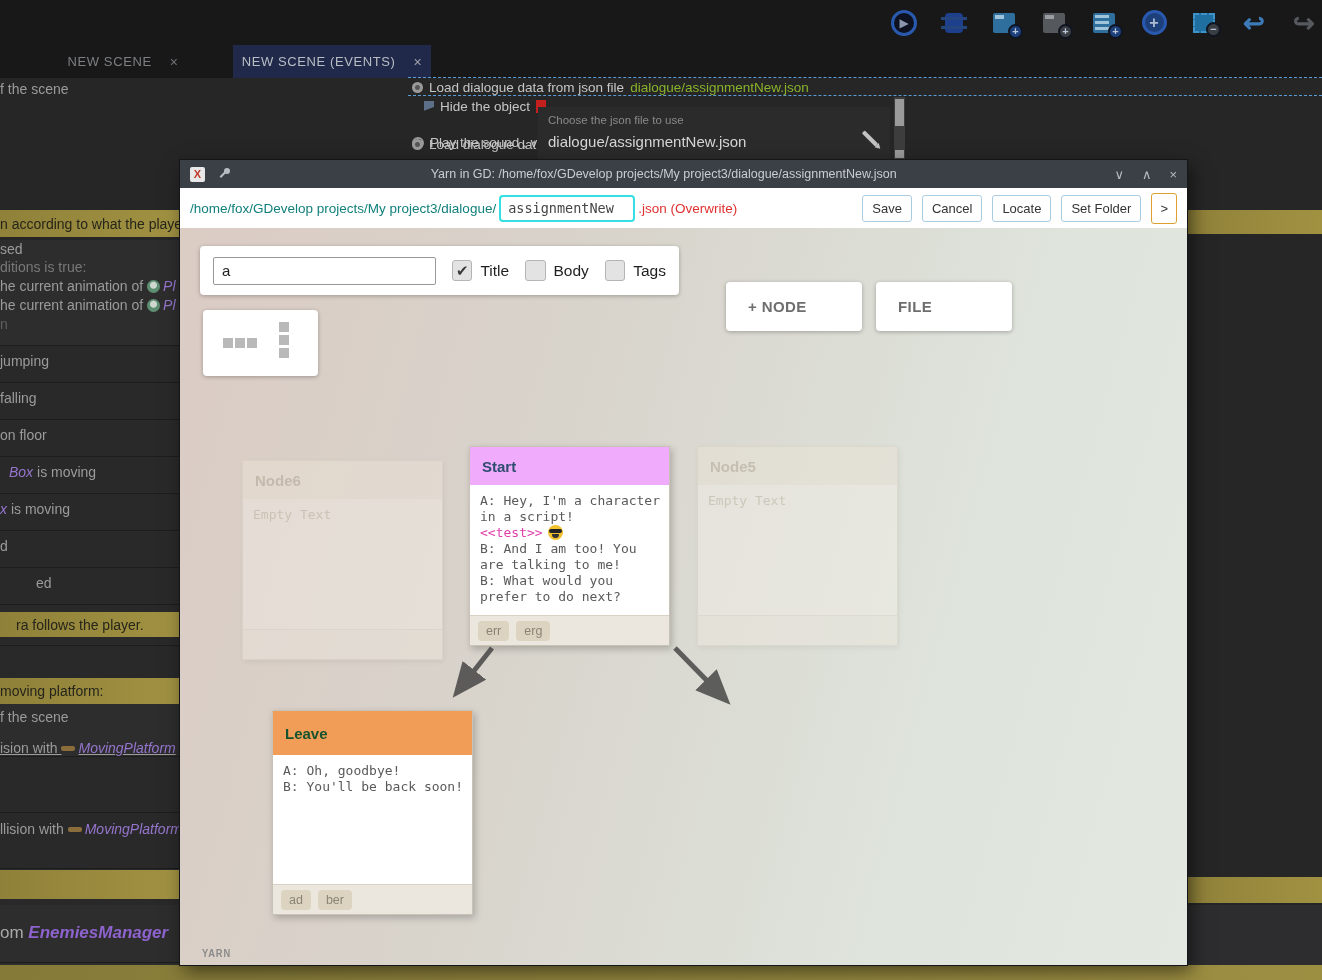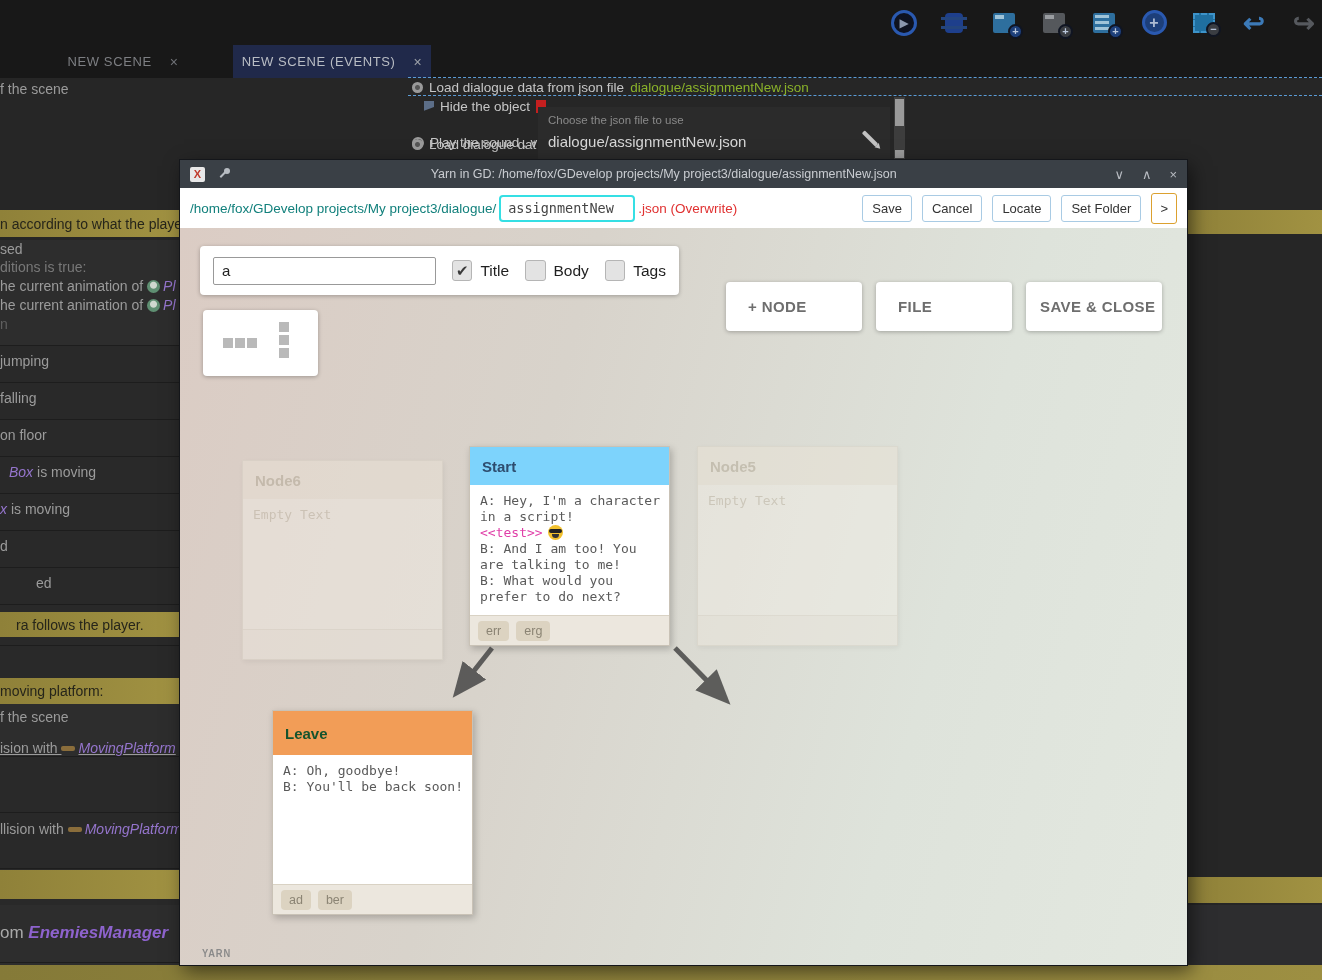--- a/index.html
+++ b/index.html
@@ -315,21 +315,20 @@
         </div>
       <span class="chklabel">Title</span>
       <div class="chk"></div>
       <span class="chklabel">Body</span>
       <div class="chk"></div>
       <span class="chklabel">Tags</span>
     </div>
 
     <button class="actbtn" style="left:546px;">+ NODE</button>
     <button class="actbtn" style="left:696px;">FILE</button>
-    <button class="actbtn" style="left:846px; padding-left:14px;">SAVE &amp; CLOSE</button>
 
     <div id="widgetcard" class="card">
       <div class="sq" style="left:20px; top:28px;"></div>
         <div class="sq" style="left:32px; top:28px;"></div>
         <div class="sq" style="left:44px; top:28px;"></div>
       <div class="sq" style="left:76px; top:12px;"></div>
         <div class="sq" style="left:76px; top:25px;"></div>
         <div class="sq" style="left:76px; top:38px;"></div>
     </div>
 
@@ -338,21 +337,21 @@
       <div class="ybody">Empty Text</div>
       <div class="yfoot"></div>
     </div>
     <div class="ynode ghost" style="left:517px; top:218px; height:200px;">
       <div class="yhead">Node5</div>
       <div class="ybody">Empty Text</div>
       <div class="yfoot"></div>
     </div>
 
     <div class="ynode" style="left:289px; top:218px; height:200px;">
-      <div class="yhead" style="background:#7dd3fc; color:#2e4d6f;">Start</div>
+      <div class="yhead" style="background:#f0abfc; color:#2e4d6f;">Start</div>
       <div class="ybody"><span>A: Hey, I'm a character</span>
 <span>in a script!</span>
 <span class="cmdline">&lt;&lt;test&gt;&gt;</span><span class="emoji"></span>
 <span>B: And I am too! You</span>
 <span>are talking to me!</span>
 <span>B: What would you</span>
 <span>prefer to do next?</span></div>
       <div class="yfoot">
         <span class="ytag">err</span>
         <span class="ytag">erg</span>

